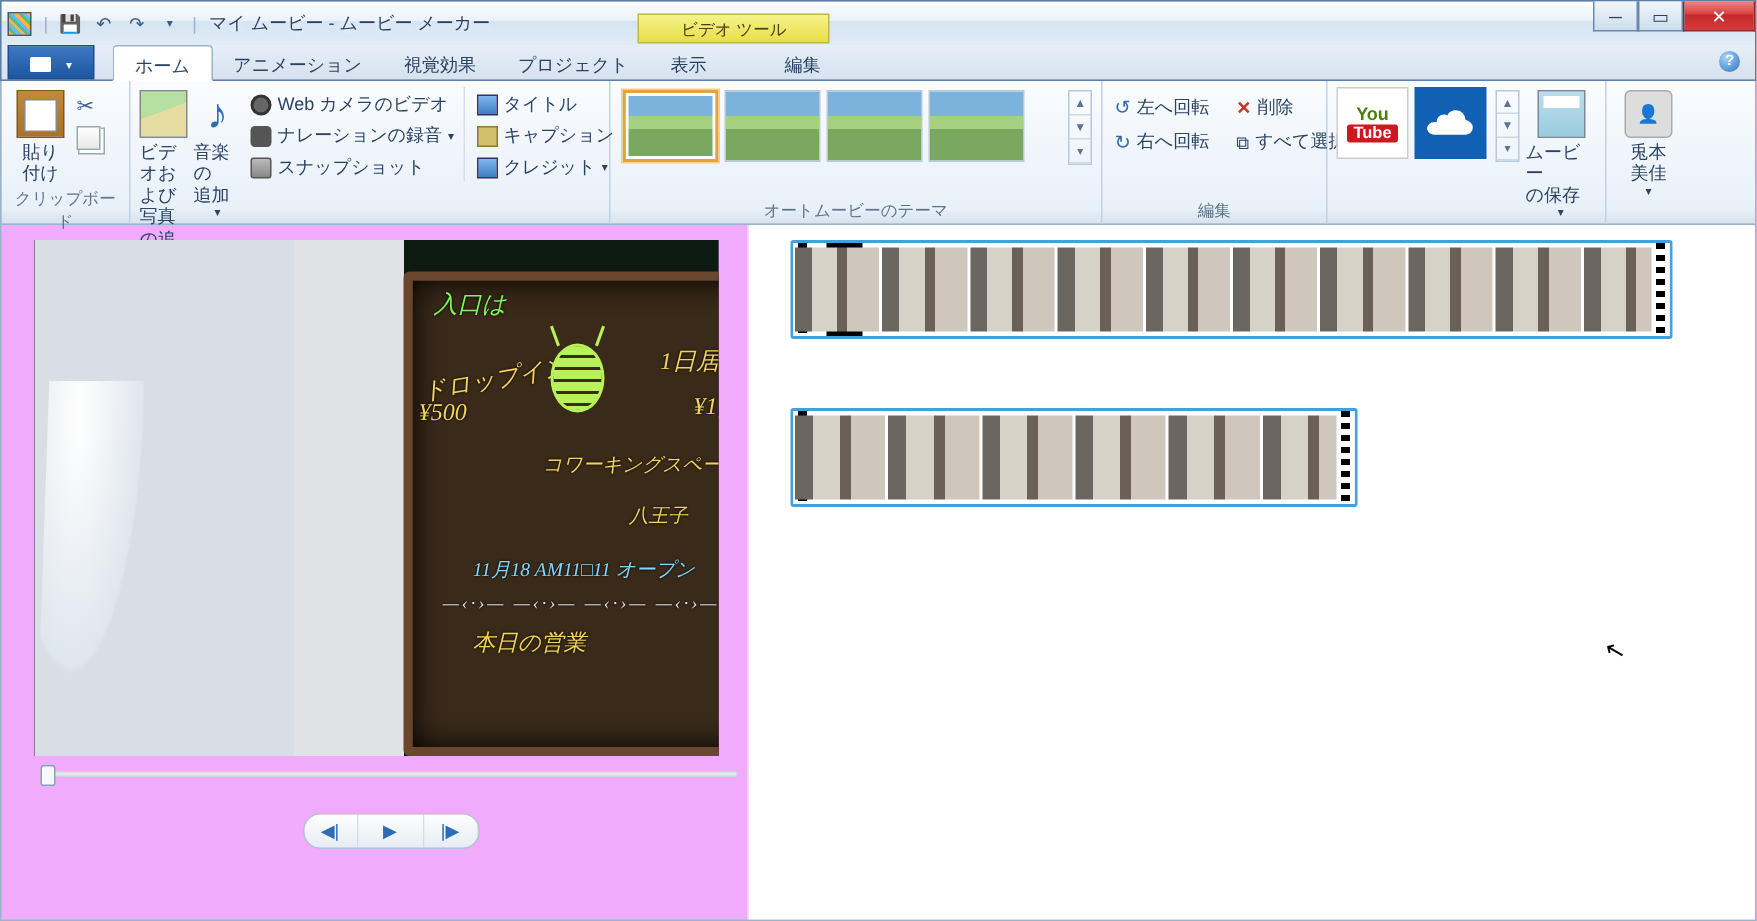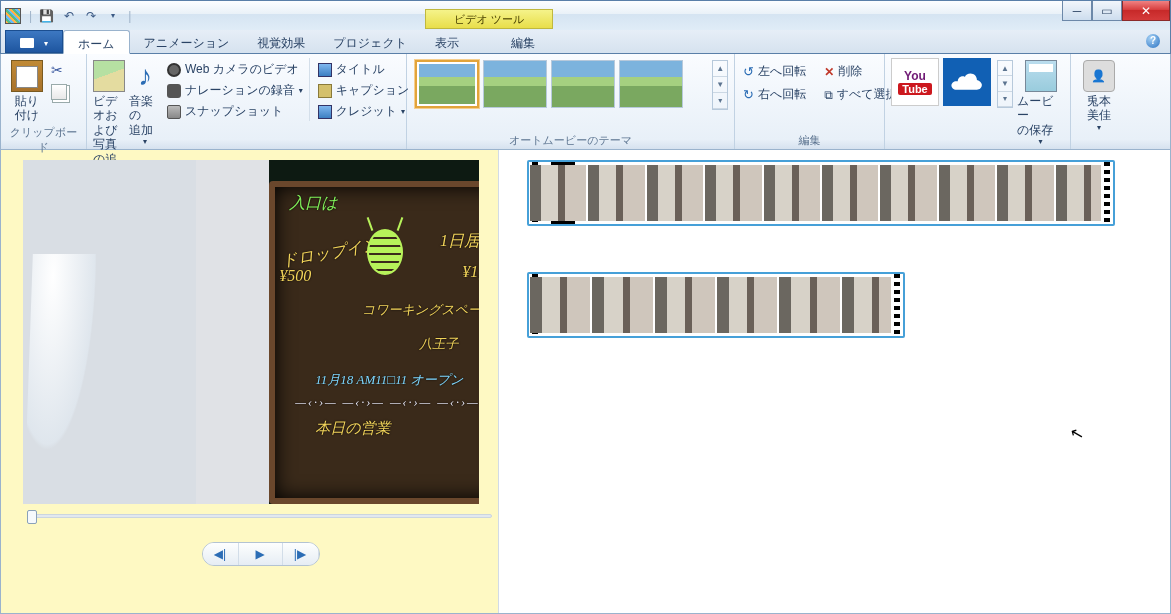--- a/index.html
+++ b/index.html
@@ -86,20 +86,21 @@
     padding: 5px 14px 0;
     color: #2a4365;
     cursor: default;
   }
   .rtab.active {
     background: #fff;
     border: 1px solid #9ab3cd;
     border-bottom: 1px solid #fff;
     border-radius: 3px 3px 0 0;
     margin-bottom: -1px;
+    margin-left: 12px;
   }
   .help-icon {
     position: absolute; right: 10px; top: 4px;
     width: 14px; height: 14px; border-radius: 50%;
     background: radial-gradient(circle at 35% 30%, #a7d2f5, #2a72c2);
     color: #fff; font-size: 10px; text-align: center; line-height: 14px;
     font-weight: bold;
   }
 
   
@@ -174,21 +175,21 @@
   .ico-rotL { transform: scaleX(-1); }
   .ico-rot { color:#2c6db5; font-size:13px; }
   .ico-del { color:#c0392b; font-weight:bold; }
   .ico-selall { font-size:12px; color:#2a4365; }
 
   .tile-yt {
     width:48px; height:48px; background:#fff; border:1px solid #ccc;
     display:flex; flex-direction:column; align-items:center; justify-content:center;
     font-family: Arial, sans-serif;
   }
-  .tile-yt .t1 { color:#701a75; font-size:12px; font-weight:bold; }
+  .tile-yt .t1 { color:#4d7c0f; font-size:12px; font-weight:bold; }
   .tile-yt .t2 { background:#cc181e; color:#fff; font-size:11px; font-weight:bold; padding:0 4px; border-radius:2px; }
   .tile-od {
     width:48px; height:48px; background:#1160b4;
     display:flex; align-items:center; justify-content:center;
   }
   .tile-od svg { width:34px; height:22px; fill:#fff; }
   .gallery-more.small { height:48px; }
 
   .ico-save {
     background: linear-gradient(#bde,#9cd);
@@ -198,21 +199,21 @@
 
   .ico-user {
     background:#ddd; border:1px solid #aaa; border-radius:4px;
     display:flex; align-items:center; justify-content:center; color:#888;
   }
 
   
   .content {
     display:flex;
     height: calc(614px - 30px - 24px - 96px);
-    background:#fef9c3;
+    background:#f0abfc;
     border:1px solid #9ab3cd; border-top:none;
   }
   .preview-pane { width: 498px; border-right:1px solid #d2dbe6; padding:10px 0 0 22px; position:relative; }
   .player {
     width:456px; height:344px; background:#000; position:relative; color:#fff;
     overflow:hidden;
   }
   .player .wall { position:absolute; inset:0; background:linear-gradient(90deg,#d9dee4 0 38%, #e0e2e6 38% 54%, #0d1a12 54% 100%); }
   .player .board {
     position:absolute; left:54%; top:6%; width:52%; height:94%;
@@ -312,20 +313,21 @@
 <div class="titlebar">
   <span class="app-icon"></span>
   <div class="qat">
     <span class="qat-sep">|</span>
     <span class="qat-btn">💾</span>
     <span class="qat-btn">↶</span>
     <span class="qat-btn">↷</span>
     <span class="qat-btn" style="font-size:8px">▾</span>
     <span class="qat-sep">|</span>
   </div>
+  <span class="title-text">マイ ムービー - ムービー メーカー</span>
 
   <div class="contextual-tab">ビデオ ツール</div>
 
   <div class="win-controls">
     <div class="win-btn">─</div>
     <div class="win-btn">▭</div>
     <div class="win-btn close">✕</div>
   </div>
 </div>
 

